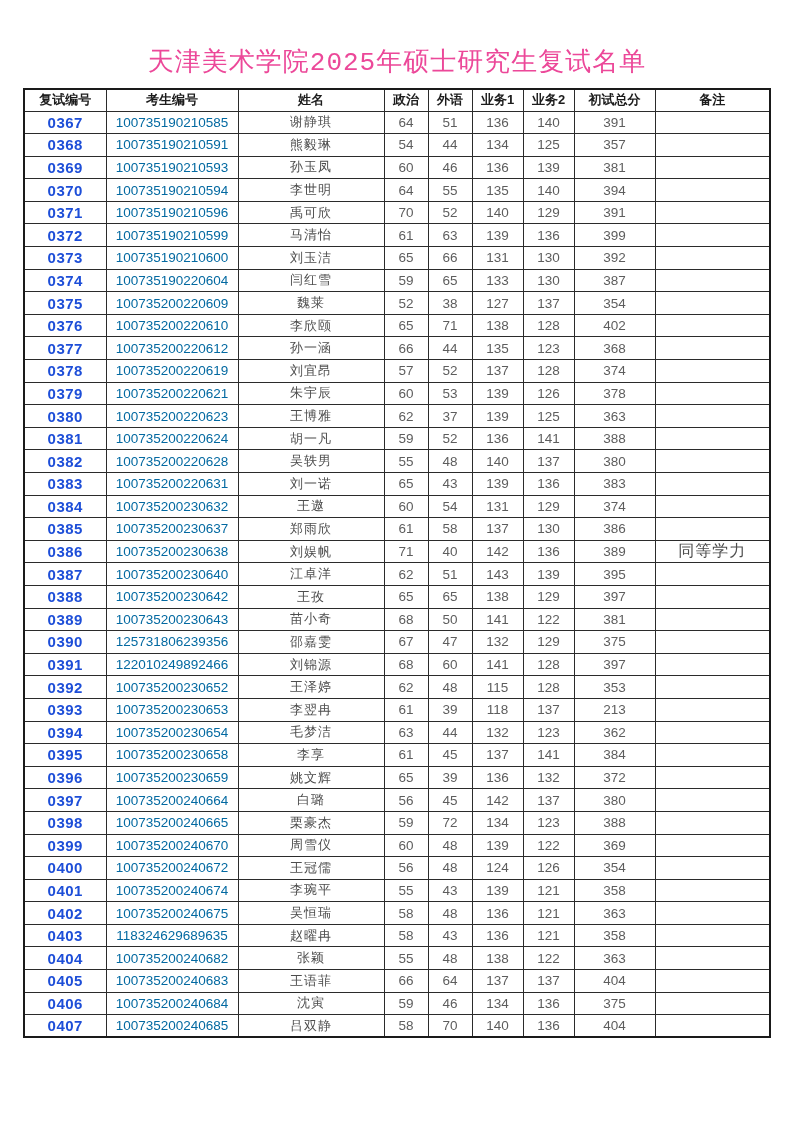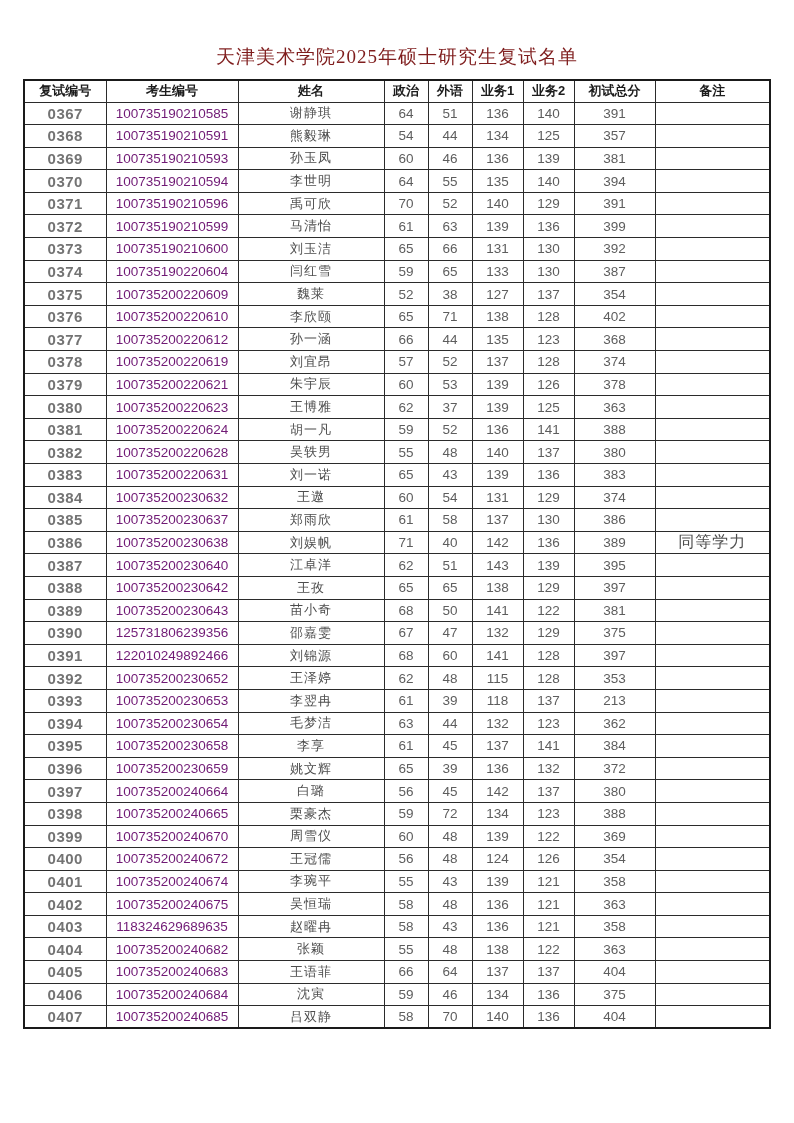--- a/index.html
+++ b/index.html
@@ -9,25 +9,25 @@
     position: relative;
     font-family: "Liberation Sans", sans-serif;
     color: #1f1f1f;
     overflow: hidden;
   }
   .page { width: 794px; height: 1123px; position: relative; }
   .doc-title {
     text-align: center;
     margin-top: 44px;
     margin-bottom: 9px;
-    font-size: 19px;
+    font-size: 26px;
     font-weight: 500;
     letter-spacing: 1px;
-    color: #7f1d1d;
-    font-family: Liberation Serif, serif;
+    color: #ec4899;
+    font-family: Liberation Mono, monospace;
   }
   table.results {
     width: 746px;
     margin: 0 auto;
     border-collapse: collapse;
     table-layout: fixed;
   }
   table.results th, table.results td {
     border: 1px solid #2b2b2b;
     text-align: center;
@@ -49,26 +49,26 @@
   col.c-name     { width: 146px; }
   col.c-pol      { width: 44px; }
   col.c-for      { width: 44px; }
   col.c-m1       { width: 51px; }
   col.c-m2       { width: 51px; }
   col.c-total    { width: 81px; }
   col.c-remark   { width: 115px; }
   td.review_no {
     font-weight: bold;
     font-size: 15px;
-    color: #737373;
+    color: #1d4ed8;
     letter-spacing: 0.5px;
   }
   td.candidate_no {
     font-size: 13.5px;
-    color: #701a75;
+    color: #0369a1;
   }
   td.name {
     font-size: 13px;
     color: #4d4d4d;
     letter-spacing: 1px;
     font-family: Liberation Mono, monospace;
   }
   td.politics, td.foreign, td.major1, td.major2, td.total {
     font-size: 13.5px;
     color: #5d5d5d;

